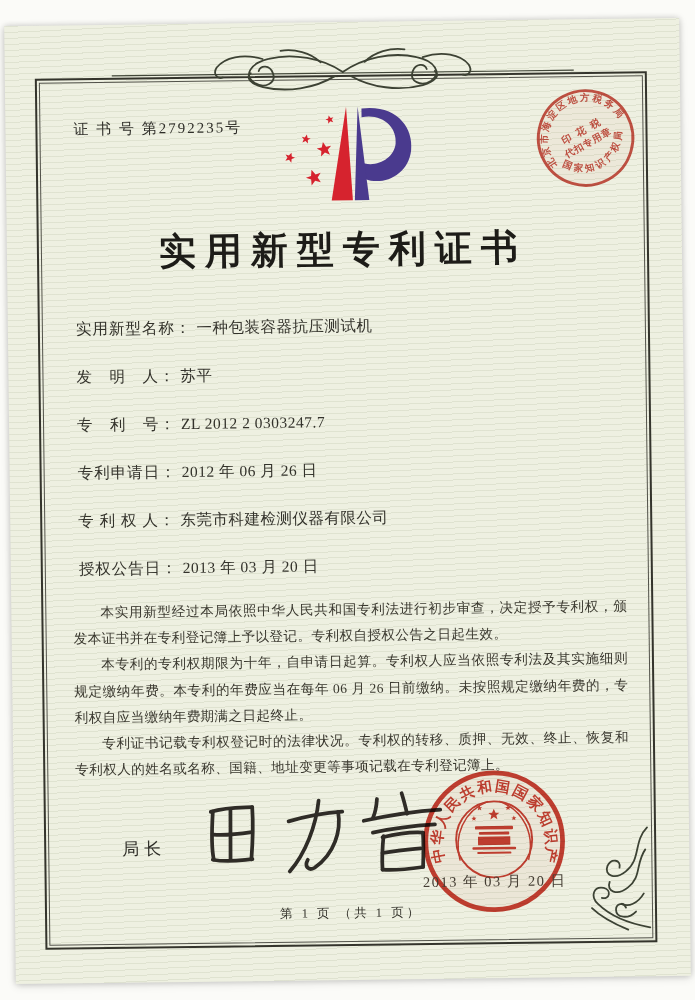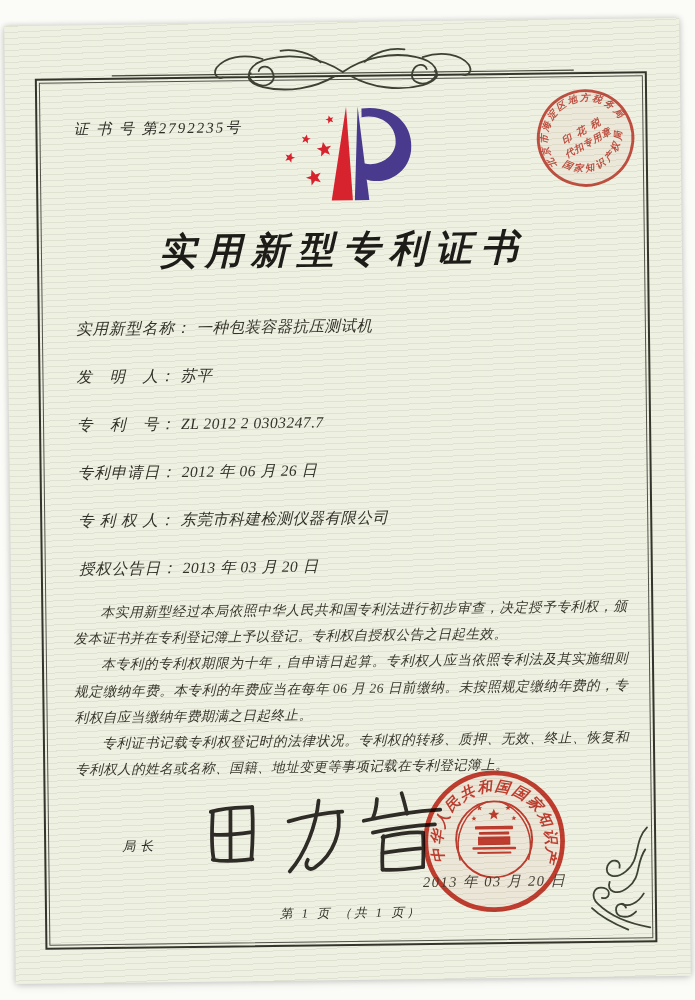--- a/index.html
+++ b/index.html
@@ -2,21 +2,21 @@
 <html><head>
 <meta charset="utf-8">
 <style>
   html,body{margin:0;padding:0;}
   body{
     width:695px;height:1000px;overflow:hidden;
     background:#fbfbf8;
     font-family:"Liberation Serif","DejaVu Serif",serif;
     position:relative;
   }
-  .photo{position:absolute;inset:0;font-style:italic;}
+  .photo{position:absolute;inset:0;}
   
   .paper{
     position:absolute;left:10px;top:22px;width:675px;height:958px;
     background:
       repeating-linear-gradient(178deg,
         rgba(138,150,112,.15) 0px, rgba(138,150,112,.15) 1px,
         transparent 1px, transparent 6px),
       #eef0e1;
     box-shadow:0 0 6px rgba(0,0,0,.18), 0 2px 10px rgba(0,0,0,.12);
     transform:rotate(-.7deg);
@@ -44,21 +44,21 @@
   .f-row{margin-bottom:27px;font-size:15.5px;color:#33322b;line-height:21px;white-space:nowrap;}
   .f-label{letter-spacing:1px;margin-right:5px;}
   .f-value{letter-spacing:.5px;}
   .paras{
     position:absolute;left:30px;right:24px;top:520px;
     font-size:13.6px;line-height:1.93;color:#3a382f;text-align:justify;
   }
   .paras p{margin:0;text-indent:2em;letter-spacing:.4px;}
   .sig-row{position:absolute;left:70px;top:712px;width:330px;height:100px;}
   .sig-role{
-    position:absolute;left:6px;top:46px;font-size:13px;letter-spacing:5px;color:#2e2d27;text-align:right;
+    position:absolute;left:6px;top:46px;font-size:17px;letter-spacing:5px;color:#2e2d27;text-align:right;
   }
   .sig-svg{position:absolute;left:84px;top:0;}
   .footer{
     position:absolute;left:0;right:0;top:828px;text-align:center;
     font-size:12.5px;letter-spacing:3px;color:#33322b;
   }
   
   .seal-tax{
     position:absolute;right:8px;top:12px;width:104px;height:104px;
     transform:rotate(-28deg);

